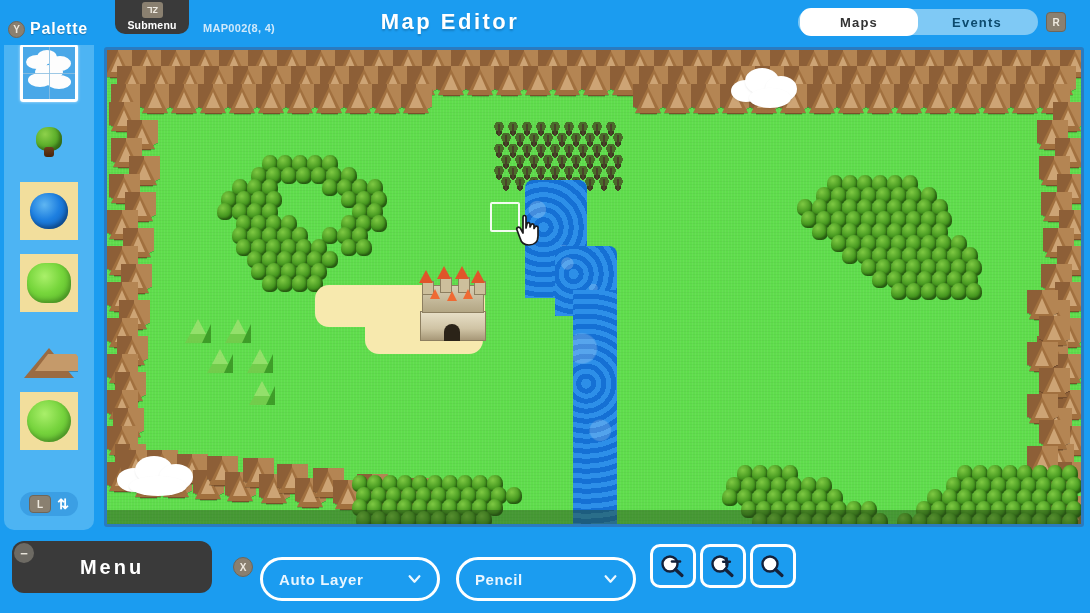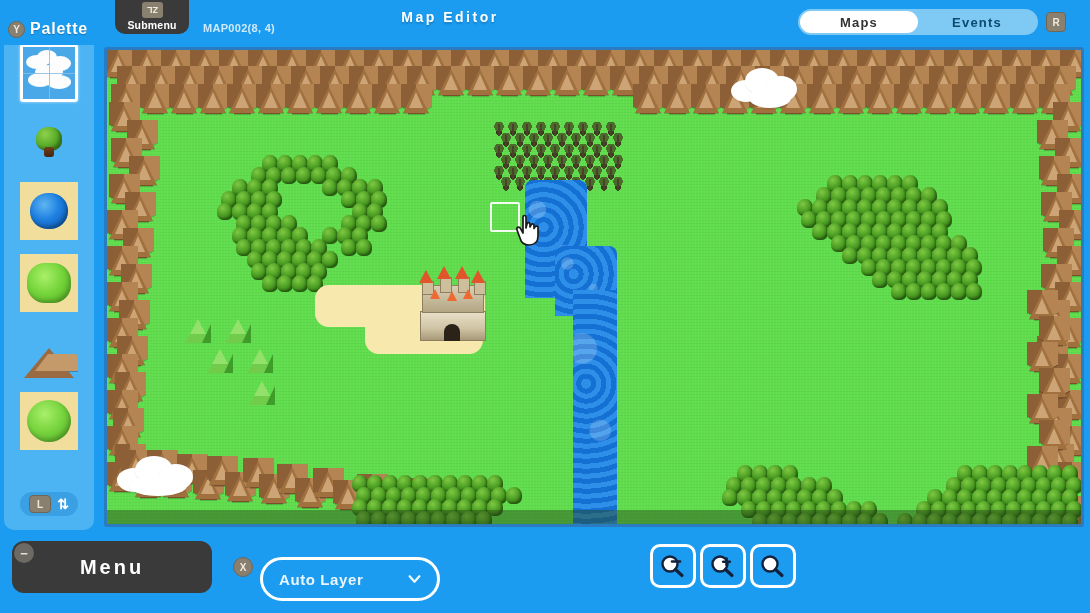--- a/index.html
+++ b/index.html
@@ -61,33 +61,33 @@
     letter-spacing: 0.2px;
   }
   #map-id {
     position: absolute; left: 203px; top: 22px;
     color: #cfe9fb; font-size: 11px; font-weight: bold;
     letter-spacing: 0.3px;
   }
   #title {
     position: absolute; left: 0; top: 9px; width: 900px;
     text-align: center;
-    color: #ffffff; font-size: 14px; font-weight: bold;
+    color: #ffffff; font-size: 22px; font-weight: bold;
     letter-spacing: 2.5px;
     text-shadow: 0 2px 2px rgba(0,0,0,0.18);
   }
   #tabs {
     position: absolute; right: 52px; top: 9px;
     width: 240px; height: 26px;
     background: #7fc9f5; border-radius: 13px;
     display: flex; align-items: center;
     padding: 2px;
   }
   .tab {
-    flex: 1; height: 22px; border-radius: 11px;
+    flex: 1; height: 28px; border-radius: 11px;
     display: flex; align-items: center; justify-content: center;
     font-size: 13px; font-weight: bold; letter-spacing: 1.2px;
   }
   .tab.active { background: #ffffff; color: #333333; }
   .tab.inactive { color: #0c4a6e; }
   #r-btn {
     position: absolute; right: 24px; top: 12px;
   }
 
   
@@ -1135,20 +1135,26 @@
     </div>
     <span id="minus-glyph">−</span>
 
     <div class="dropdown" id="dd-layer">
       <span>Auto Layer</span>
       <svg class="chev" viewBox="0 0 12 12">
         <path d="M1.5 3.5 L6 8.5 L10.5 3.5" fill="none" stroke="#eaf7ff" stroke-width="2.1" stroke-linecap="round" stroke-linejoin="round"></path>
       </svg>
     </div>
 
+    <div class="dropdown" id="dd-tool">
+      <span>Pencil</span>
+      <svg class="chev" viewBox="0 0 12 12">
+        <path d="M1.5 3.5 L6 8.5 L10.5 3.5" fill="none" stroke="#eaf7ff" stroke-width="2.1" stroke-linecap="round" stroke-linejoin="round"></path>
+      </svg>
+    </div>
 
     <div class="icon-btn" id="btn-zoomout">
       <svg width="28" height="26" viewBox="0 0 28 26">
         <circle cx="11" cy="11" r="7.5" fill="#ffffff" stroke="#14213a" stroke-width="2.4"></circle>
         <path d="M16.5 16.5 L23 22.5" stroke="#14213a" stroke-width="3.2" stroke-linecap="round"></path>
         <path d="M13 8.5 L21 8.5" stroke="#14213a" stroke-width="2.6" stroke-linecap="round"></path>
       </svg>
     </div>
 
     <div class="icon-btn" id="btn-zoomin">

